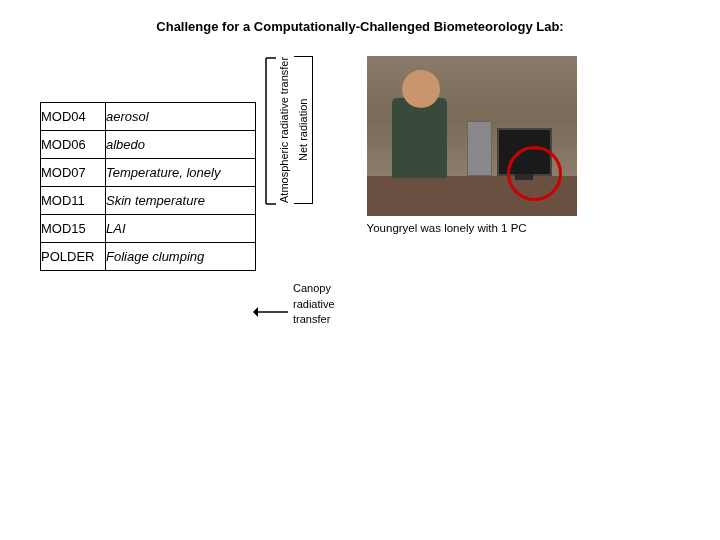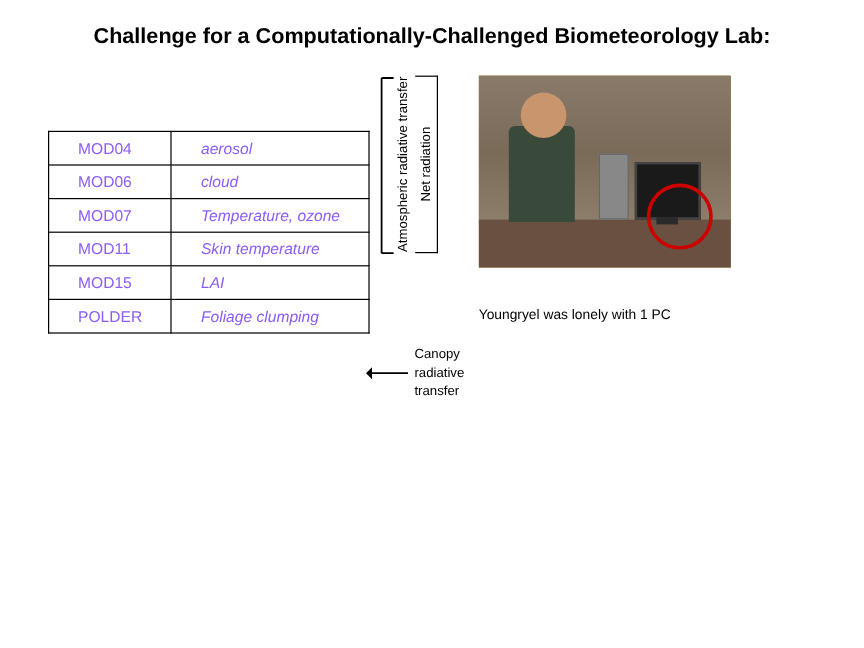--- a/index.html
+++ b/index.html
@@ -8,21 +8,21 @@
       width: 720px;
       height: 540px;
       background: #ffffff;
       font-family: Arial, sans-serif;
       overflow: hidden;
       position: relative;
     }
 
     .page-title {
       text-align: center;
-      font-size: 18px;
+      font-size: 13px;
       font-weight: bold;
       padding: 18px 40px 10px;
       line-height: 1.4;
       color: #000;
     }
 
     .main-content {
       display: flex;
       flex-direction: row;
       align-items: flex-start;
@@ -37,23 +37,23 @@
       gap: 0px;
     }
 
     .data-table {
       border-collapse: collapse;
       font-size: 13px;
     }
 
     .data-table td {
       border: 1.5px solid #000;
-      padding: 6px 24px;
+      padding: 6px 0;
       white-space: nowrap;
-      color: #8b5cf6;
+      color: #000000;
     }
 
     .data-table td:first-child {
       font-weight: normal;
       background: #fff;
       min-width: 65px;
     }
 
     .data-table td:last-child {
       min-width: 150px;
@@ -98,25 +98,25 @@
   <div class="table-section">
 
     <table class="data-table">
       <tbody id="table-body">
       <tr>
             <td>MOD04</td>
             <td>aerosol</td>
           </tr>
           <tr>
             <td>MOD06</td>
-            <td>cloud</td>
+            <td>albedo</td>
           </tr>
           <tr>
             <td>MOD07</td>
-            <td>Temperature, ozone</td>
+            <td>Temperature, lonely</td>
           </tr>
           <tr>
             <td>MOD11</td>
             <td>Skin temperature</td>
           </tr>
           <tr>
             <td>MOD15</td>
             <td>LAI</td>
           </tr>
           <tr>
@@ -140,33 +140,33 @@
       </div>
 
       <div style="display:flex; flex-direction:column; justify-content:flex-start; margin-left:4px;">
         <div style="writing-mode:vertical-rl; transform:rotate(180deg); font-size:11px; color:#000; white-space:nowrap; height:148px; display:flex; align-items:center; justify-content:center; border-left:1.5px solid #000; border-top:1.5px solid #000; border-bottom:1.5px solid #000; padding:0 3px;">Net radiation</div>
       </div>
     </div>
 
   </div>
 
   <div style="display:flex; flex-direction:column; margin-left: -60px; margin-top: 225px;">
-    <div style="display:flex; flex-direction:row; align-items:center;">
+    <div style="display:flex; flex-direction:row; align-items:flex-end;">
 
       <svg width="40" height="30">
         <line x1="5" y1="15" x2="35" y2="15" stroke="#000" stroke-width="1.5"></line>
         <polygon points="5,10 5,20 0,15" fill="#000"></polygon>
       </svg>
       <div style="font-size:11px; color:#000; white-space:pre; line-height:1.4;">Canopy
 radiative
 transfer</div>
     </div>
   </div>
 
-  <div class="right-section" style="margin-top:0; margin-left: 12px; gap: 28px;">
+  <div class="right-section" style="margin-top:0; margin-left: 32px;">
 
     <div class="person-image-container">
 
       <div style="position:absolute; inset:0; background: linear-gradient(to bottom, #8a7a6a 0%, #7a6a58 40%, #9a8a78 100%);"></div>
 
       <div style="position:absolute; bottom:0; left:0; right:0; height:40px; background:#6a5040;"></div>
 
       <div style="position:absolute; bottom:38px; left:25px; width:55px; height:80px; background:#3a4a3a; border-radius:5px 5px 0 0;"></div>
 
       <div style="position:absolute; bottom:108px; left:35px; width:38px; height:38px; background:#c8956c; border-radius:50%;"></div>

